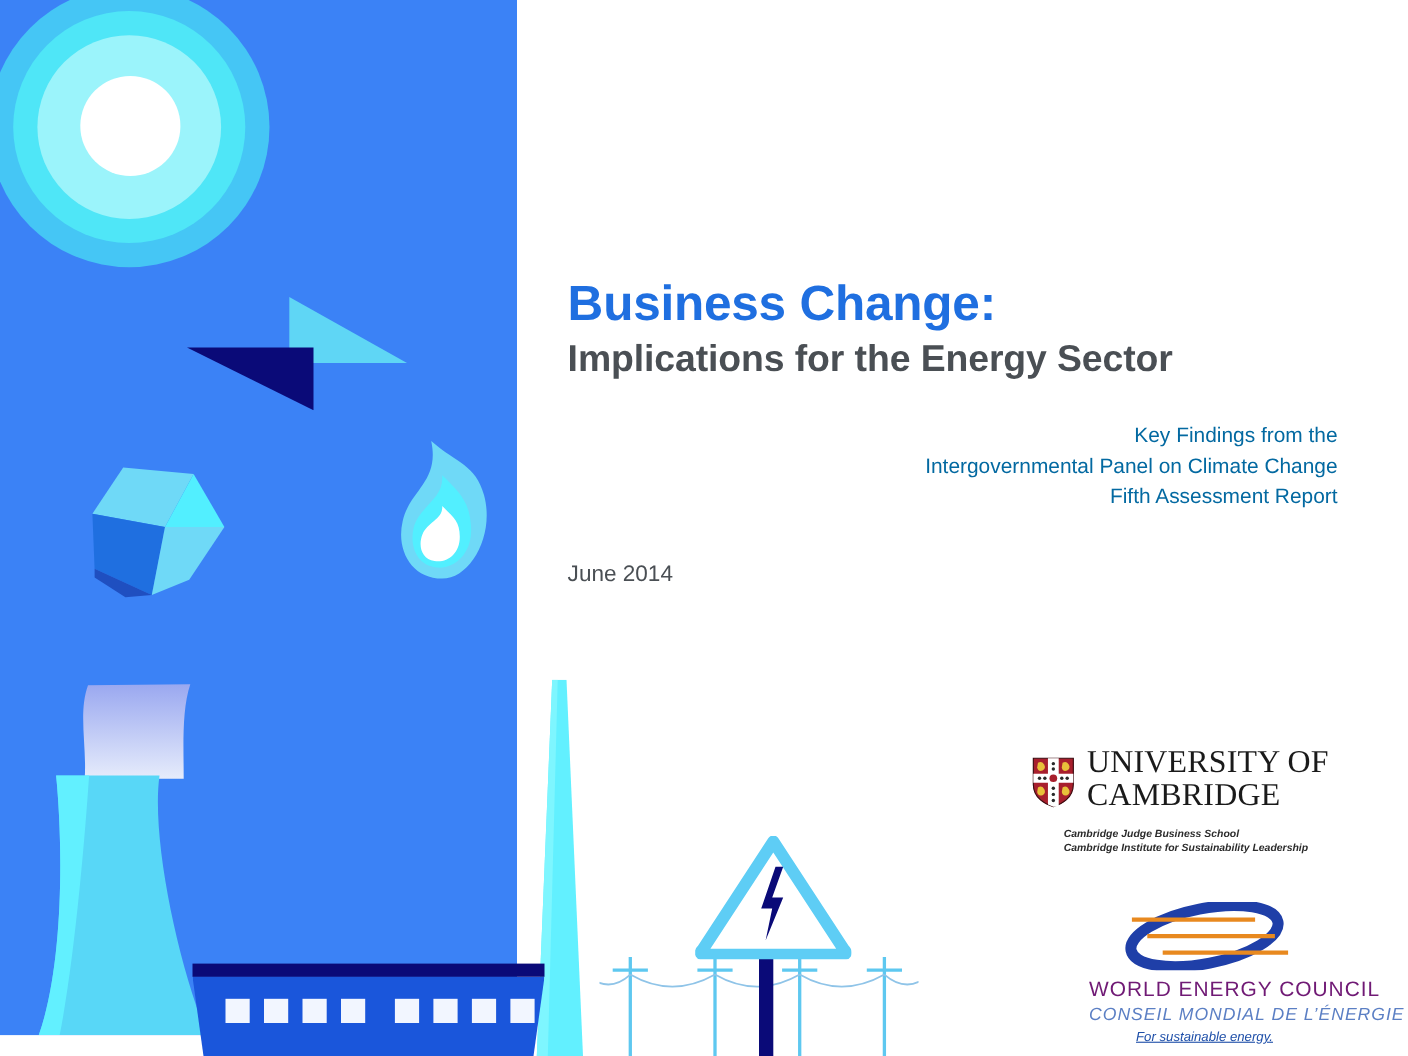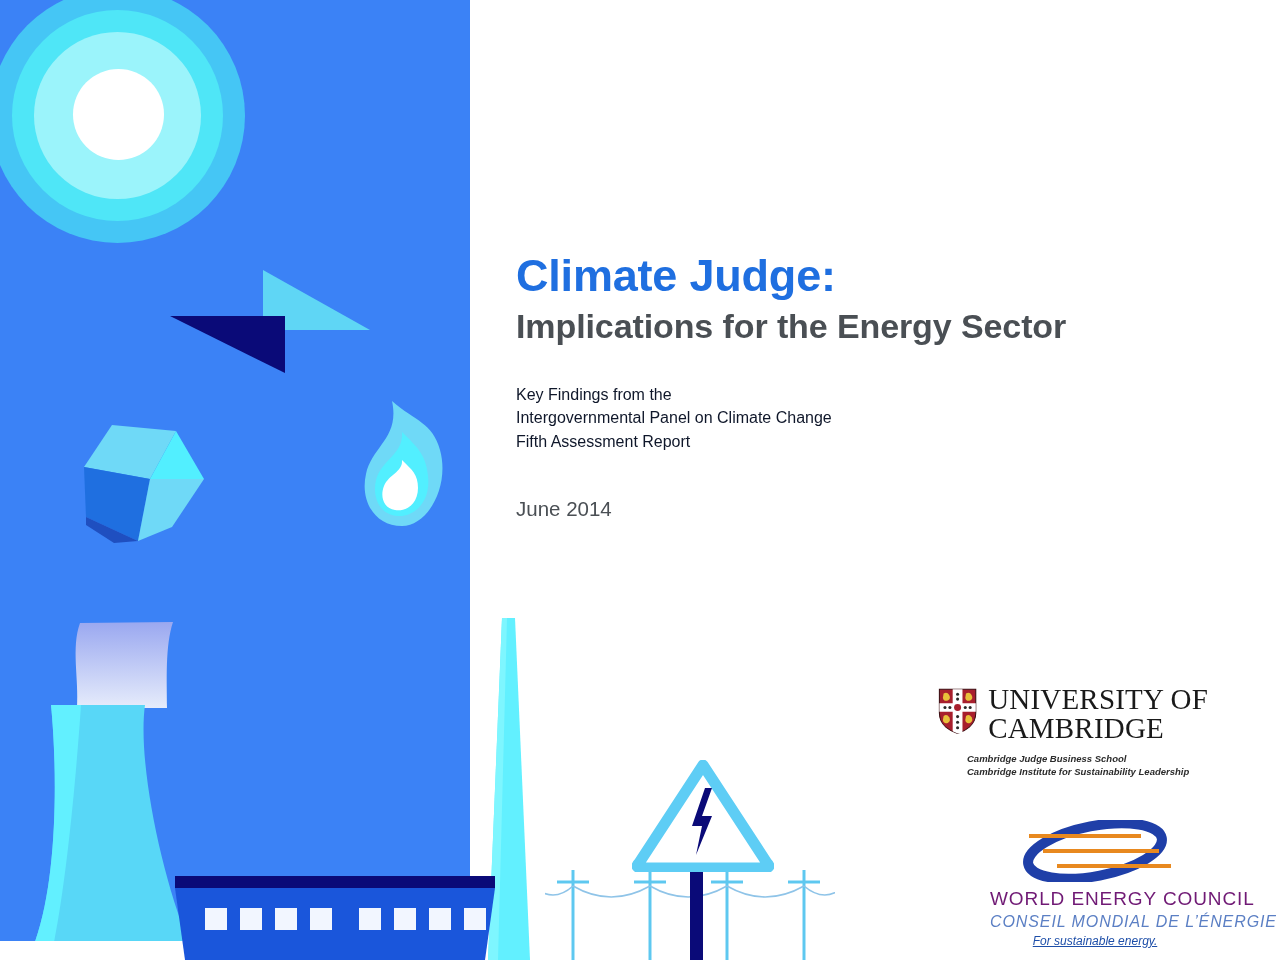--- a/index.html
+++ b/index.html
@@ -144,38 +144,39 @@
   #title-sub {
     font-size: 34px;
     font-weight: bold;
     color: #4a4f54;
     line-height: 1.2;
     margin-top: 4px;
     letter-spacing: -0.1px;
   }
   #findings {
     margin-top: 36px;
-    font-size: 16px;
-    color: #0f172a;
+    font-size: 19px;
+    color: #0369a1;
     line-height: 1.46;
+    text-align: right;
   }
   #date {
     margin-top: 44px;
     font-size: 20.5px;
     color: #4a4f54;
   }
 
   
   #cambridge {
     position: absolute;
     left: 938px;
     top: 678px;
     width: 270px;
   }
-  #cam-row { display: flex; align-items: flex-end; }
+  #cam-row { display: flex; align-items: flex-start; }
   #cam-words { margin-left: 11px; margin-top: 1px; }
   .cam-line {
     font-family: "Liberation Serif", serif;
     font-size: 29px;
     color: #1a1a1a;
     line-height: 1.02;
     letter-spacing: 0.2px;
     white-space: nowrap;
   }
   .cam-tag {
@@ -311,21 +312,21 @@
   </svg>
 
   <div id="sign-post"></div>
   <svg id="sign-tri" width="142" height="112" viewBox="0 0 142 112">
     <path d="M71 5 L135 103 Q 140 108, 132 108 L 10 108 Q 2 108, 7 103 Z" fill="#ffffff" stroke="#5ecdf5" stroke-width="11" stroke-linejoin="round"></path>
     <polygon points="73,28 60,66 70,66 64,95 80,56 70,56 80,28" fill="#0a0a78"></polygon>
   </svg>
 
 
   <div id="title-block">
-    <div id="title-main">Climate Judge:</div>
+    <div id="title-main">Business Change:</div>
     <div id="title-sub">Implications for the Energy Sector</div>
     <div id="findings">
       <div>Key Findings from the</div>
       <div>Intergovernmental Panel on Climate Change</div>
       <div>Fifth Assessment Report</div>
     </div>
     <div id="date">June 2014</div>
   </div>
 
   <div id="cambridge">

